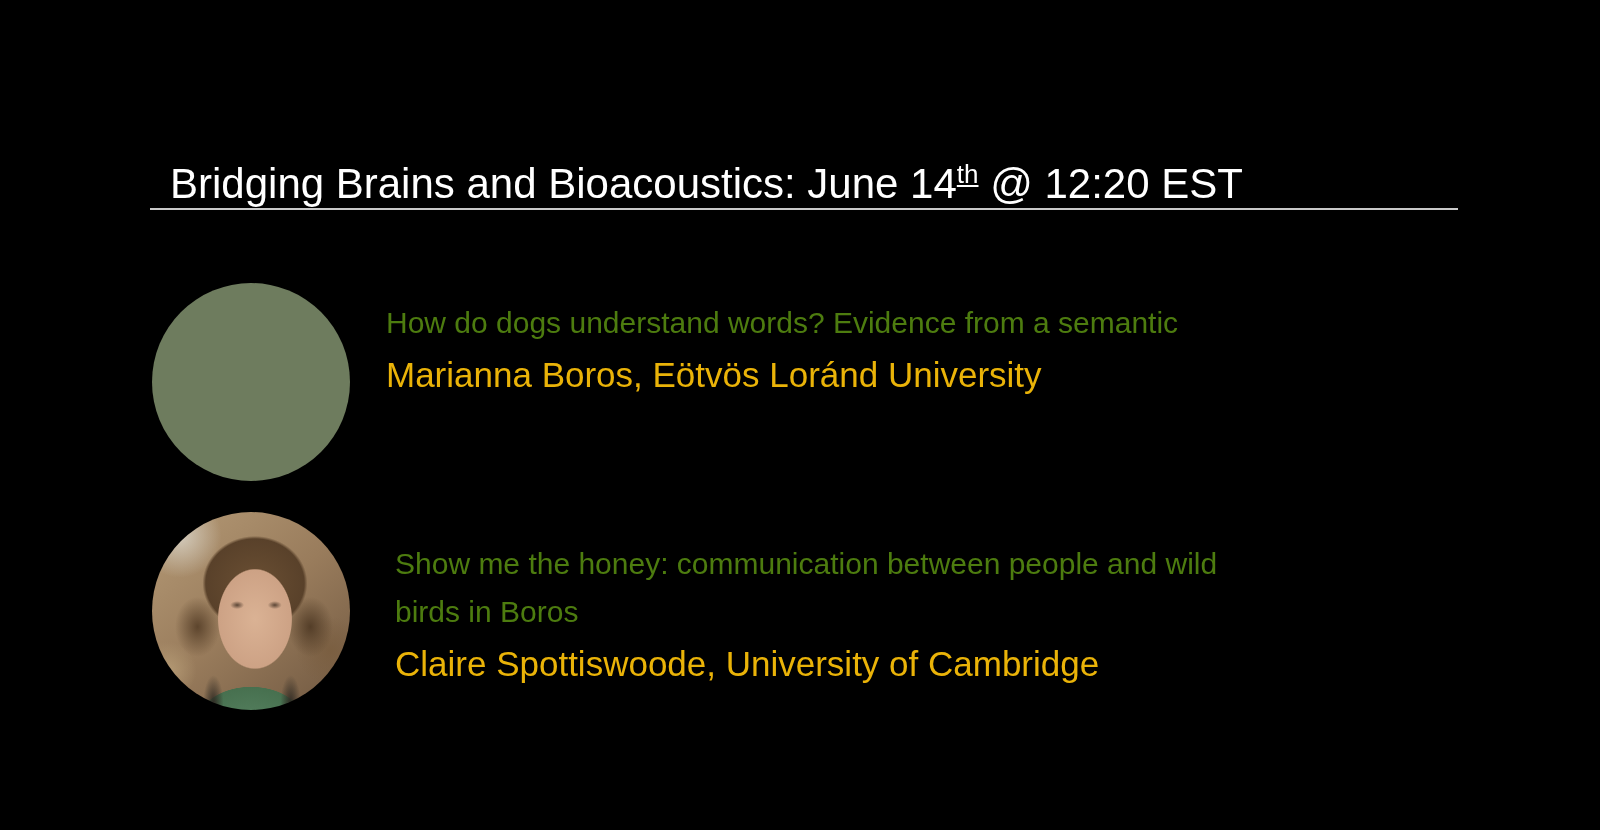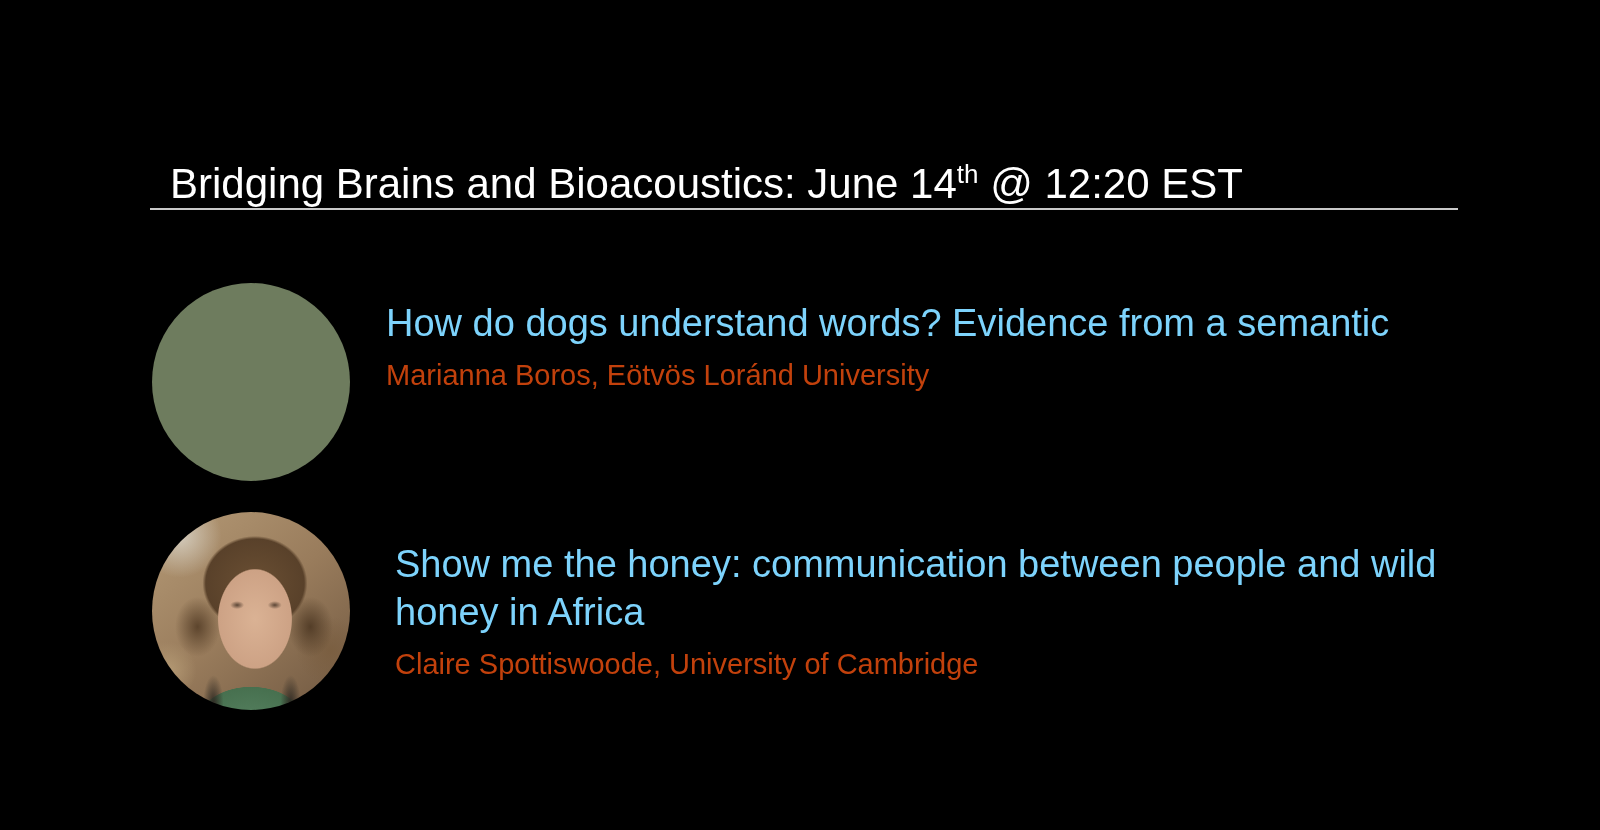--- a/index.html
+++ b/index.html
@@ -23,20 +23,21 @@
     line-height: 1.15;
     color: #ffffff;
     white-space: nowrap;
     font-weight: 400;
   }
   .page-title sup {
     font-size: 26px;
     vertical-align: baseline;
     position: relative;
     top: -15px;
+    text-decoration: underline;
   }
   .divider {
     position: absolute;
     left: 150px;
     top: 208px;
     width: 1308px;
     height: 2px;
     background: #c9c9c9;
   }
   .talk-row {
@@ -82,34 +83,34 @@
       radial-gradient(circle 36px at 90% 70%, rgba(122,94,64,0.9) 0%, rgba(122,94,64,0) 95%),
       radial-gradient(circle 30px at 8% 80%, rgba(182,156,118,0.9) 0%, rgba(182,156,118,0) 95%),
       linear-gradient(140deg, #b59a76 0%, #997c5c 50%, #6f5740 100%);
     background-color: #8d7253;
   }
   .talk-text {
     position: absolute;
     top: 0;
   }
   .talk-title {
-    font-size: 38px;
+    font-size: 30px;
     line-height: 48px;
-    color: #7dd3fc;
+    color: #4d7c0f;
     font-weight: 400;
     white-space: nowrap;
   }
   .talk-title .line {
     display: block;
   }
   .speaker-name {
     margin-top: 7px;
-    font-size: 29px;
+    font-size: 35px;
     line-height: 42px;
-    color: #c2410c;
+    color: #eab308;
     font-weight: 400;
     white-space: nowrap;
   }
   .row-1 { top: 283px; }
   .row-1 .talk-text { left: 386px; top: 16px; }
   .row-2 { top: 512px; }
   .row-2 .talk-text { left: 395px; top: 28px; }
 </style>
 </head>
 <body>
@@ -128,19 +129,19 @@
       </div>
       <div class="speaker-name">Marianna Boros, Eötvös Loránd University</div>
     </div>
   </div>
 
   <div class="talk-row row-2">
     <div class="avatar avatar-spottiswoode" title="Portrait photo of Claire Spottiswoode"></div>
     <div class="talk-text">
       <div class="talk-title">
         <span class="line">Show me the honey: communication between people and wild</span>
-        <span class="line">honey in Africa</span>
+        <span class="line">birds in Boros</span>
       </div>
       <div class="speaker-name">Claire Spottiswoode, University of Cambridge</div>
     </div>
   </div>
 
 </div>
 
 </body></html>

